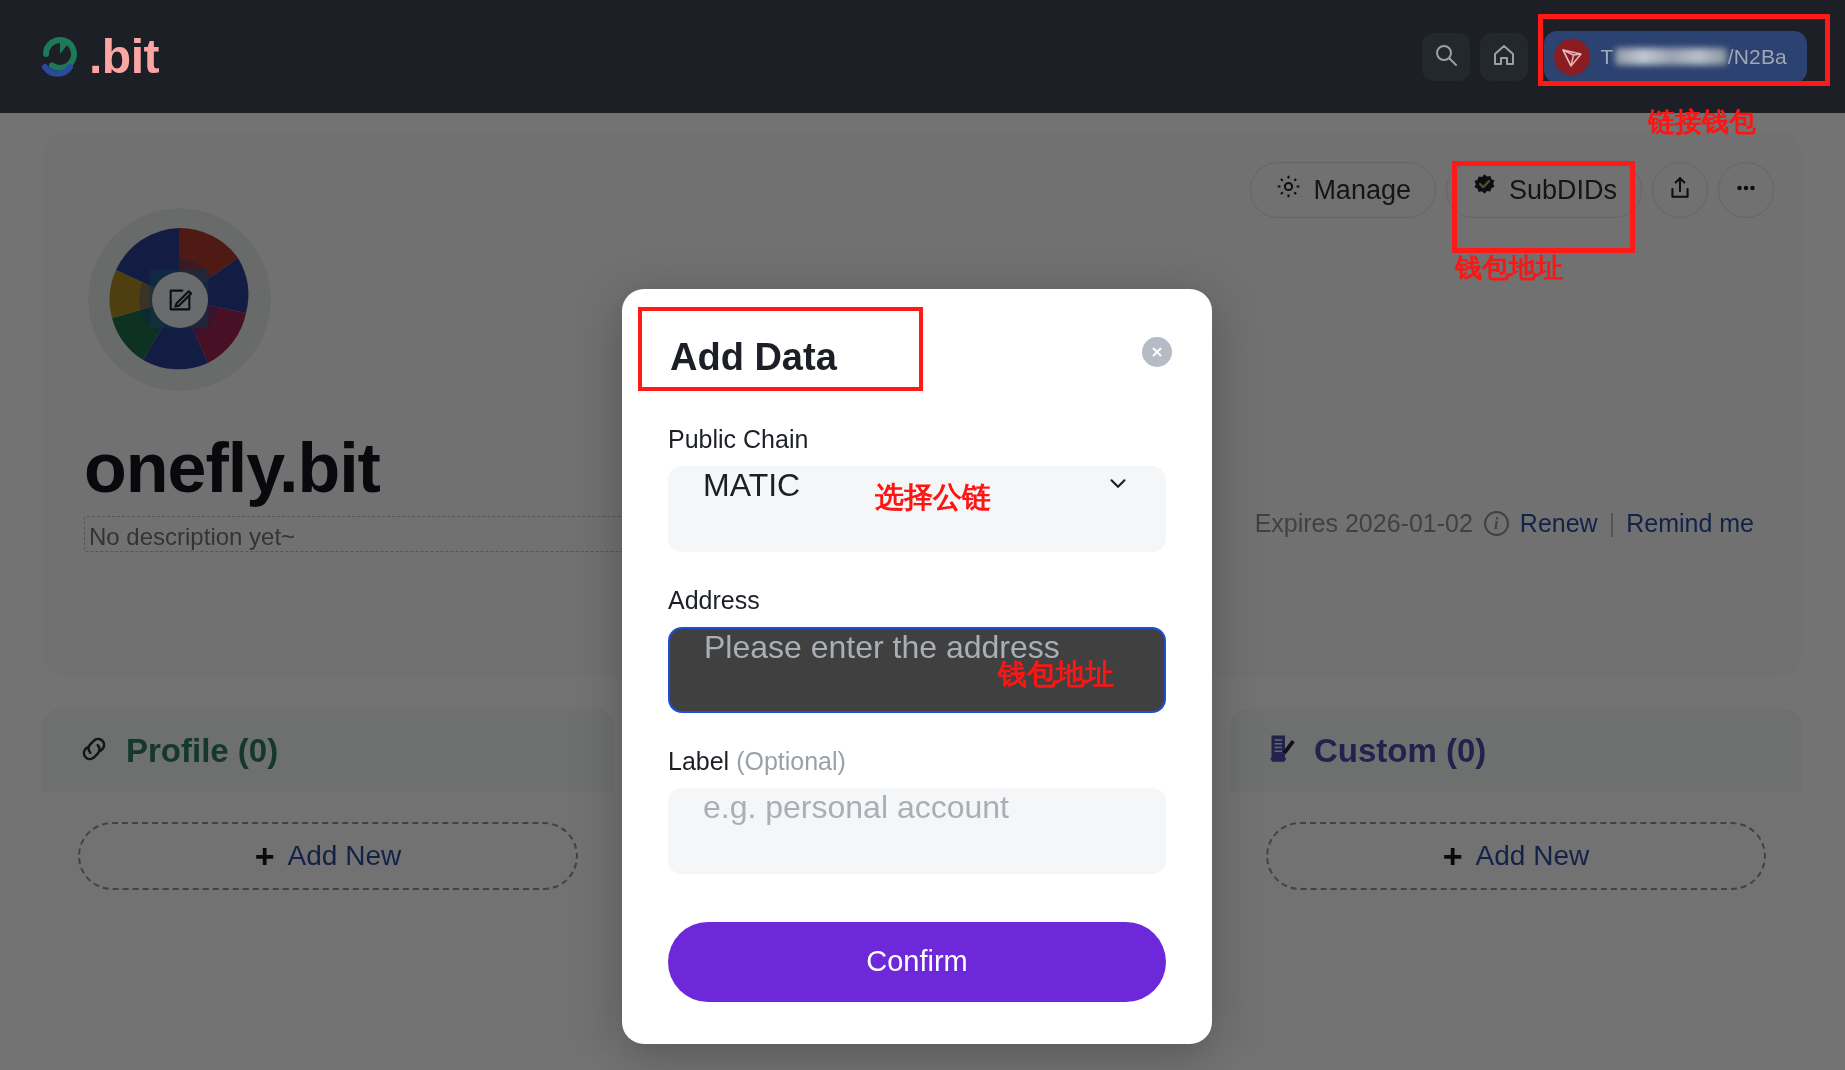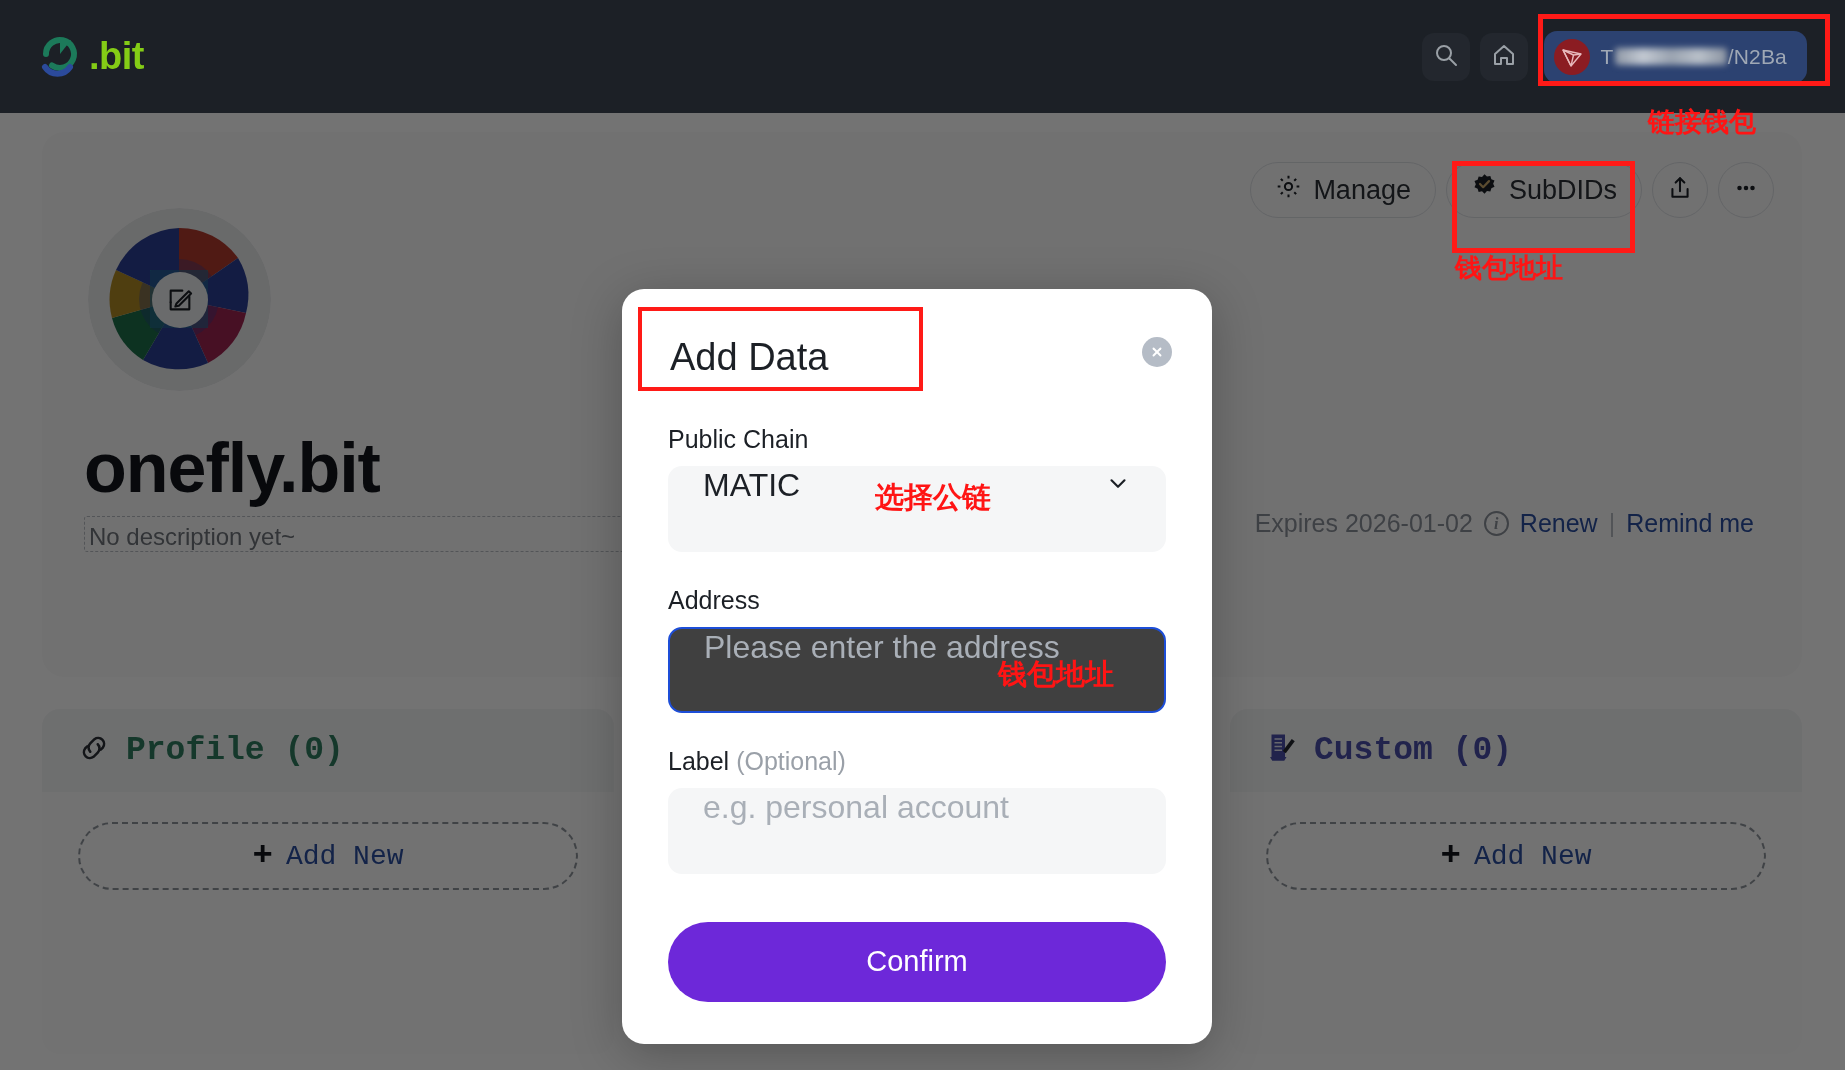--- a/index.html
+++ b/index.html
@@ -13,21 +13,21 @@
   #app { position: relative; width: 1845px; height: 1070px; background: #fff; }
 
   
   .header {
     position: absolute; left: 0; top: 0; width: 1845px; height: 113px;
     background: #1c2026; display: flex; align-items: center;
     padding: 0 38px; z-index: 5;
   }
   .logo-wrap { display: flex; align-items: center; gap: 5px; }
   .logo-mark { width: 46px; height: 46px; position: relative; }
-  .logo-text { font-size: 38px; font-weight: 700; color: #84cc16; letter-spacing: -0.5px; }
+  .logo-text { font-size: 48px; font-weight: 700; color: #fca5a5; letter-spacing: -0.5px; }
   .header-right { margin-left: auto; display: flex; align-items: center; gap: 10px; }
   .hdr-icon-btn {
     width: 48px; height: 48px; border-radius: 12px;
     display: flex; align-items: center; justify-content: center;
     background: #23272e; cursor: pointer;
   }
   .wallet-btn {
     height: 52px; border-radius: 13px; background: #2c4271;
     display: flex; align-items: center; gap: 11px;
     padding: 0 20px 0 10px; cursor: pointer; margin-left: 6px;
@@ -101,21 +101,21 @@
   .info-circle {
     width: 25px; height: 25px; border: 2px solid #8b9099; border-radius: 50%;
     display: flex; align-items: center; justify-content: center;
     font-size: 16px; font-weight: 700; font-style: italic; color: #8b9099;
     font-family: "Liberation Serif", serif;
   }
 
   
   .cards-row {
     position: absolute; left: 42px; top: 596px; width: 1760px;
-    display: flex; gap: 22px; font-family: Liberation Mono, monospace;
+    display: flex; gap: 22px;
   }
   .rec-card {
     flex: 1; background: #fcfcfc; border-radius: 18px;
     min-height: 345px; overflow: hidden;
   }
   .rec-head {
     height: 83px; display: flex; align-items: center; gap: 14px;
     padding: 0 34px; background: #f4f5f7;
   }
   .rec-title { font-size: 33px; font-weight: 700; }
@@ -127,21 +127,21 @@
   }
   .add-plus { font-size: 34px; font-weight: 700; color: #12161c; line-height: 1; }
   .add-label { font-size: 28px; color: #2c4fa0; }
   .modal {
     position: absolute; left: 622px; top: 289px; width: 590px;
     background: #fff; border-radius: 22px; z-index: 61;
     padding: 34px 46px 42px 46px;
     box-shadow: 0 10px 50px rgba(0,0,0,.25);
   }
   .modal-title {
-    font-size: 38px; font-weight: 400; color: #1c2026; line-height: 1.1;
+    font-size: 38px; font-weight: 700; color: #1c2026; line-height: 1.1;
     padding: 14px 2px 12px 2px;
   }
   .modal-title-box {
     position: absolute; left: 16px; top: 18px; width: 285px; height: 84px;
     border: 4px solid #ff1a17; pointer-events: none;
   }
   .modal-close {
     position: absolute; right: 40px; top: 48px;
     width: 30px; height: 30px; border-radius: 50%; background: #b5bcc6;
     display: flex; align-items: center; justify-content: center; cursor: pointer;

